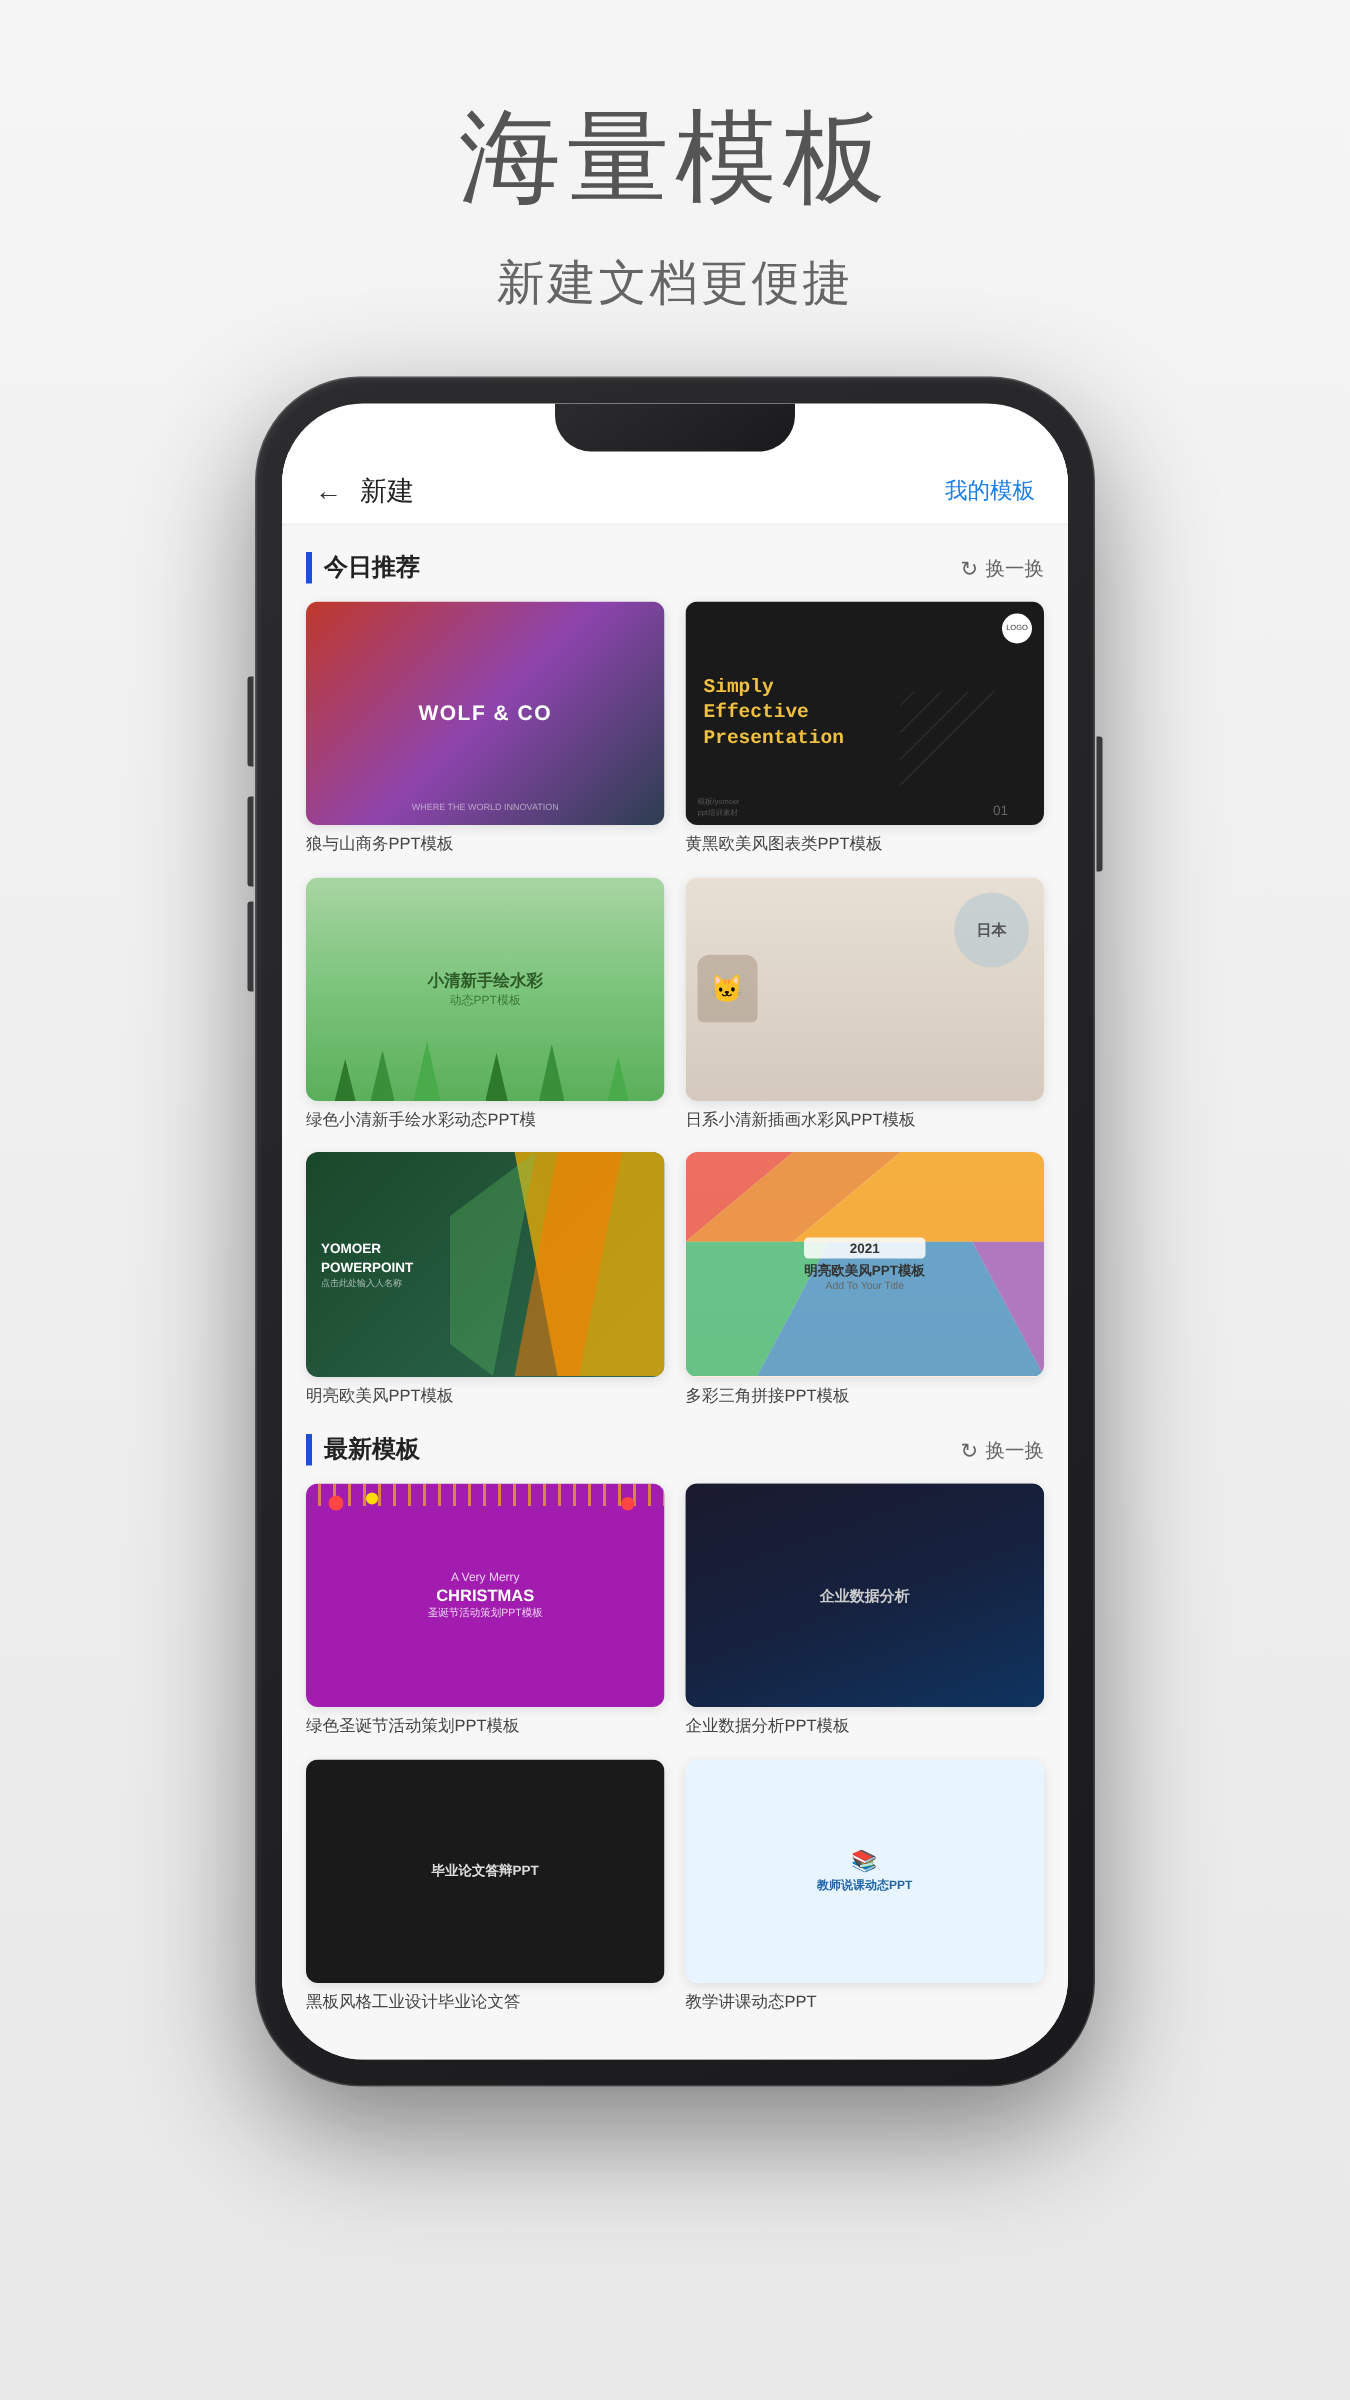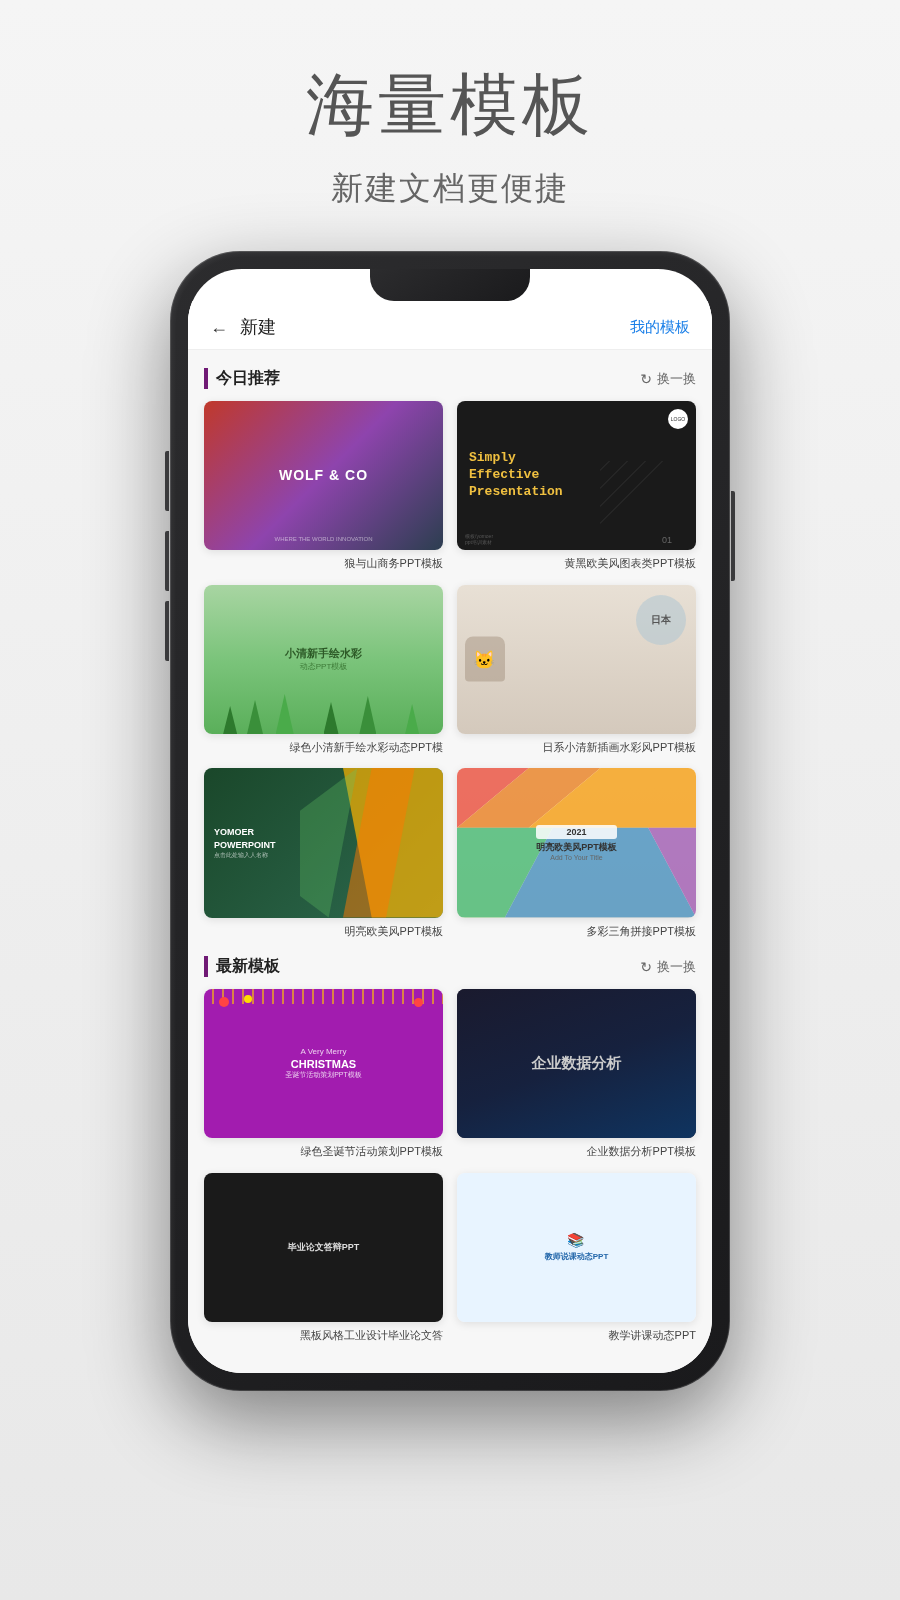--- a/index.html
+++ b/index.html
@@ -150,21 +150,21 @@
       display: flex;
       align-items: center;
       justify-content: space-between;
       margin: 18px 0 12px;
     }
     .section-title {
       font-size: 16px;
       font-weight: 600;
       color: #222;
       padding-left: 8px;
-      border-left: 4px solid #701a75;
+      border-left: 4px solid #1d4ed8;
     }
     .section-action {
       display: flex;
       align-items: center;
       gap: 5px;
       font-size: 13px;
       color: #666;
     }
     .refresh-icon {
       font-size: 14px;
@@ -184,21 +184,21 @@
     .template-thumb {
       width: 100%;
       aspect-ratio: 16/10;
       border-radius: 8px;
       overflow: hidden;
       box-shadow: 0 2px 8px rgba(0,0,0,0.1);
     }
     .template-name {
       font-size: 11px;
       color: #444;
-      text-align: right;
+      text-align: left;
       line-height: 1.3;
       white-space: nowrap;
       overflow: hidden;
       text-overflow: ellipsis;
     }
 
     
     .thumb-wolf {
       background: linear-gradient(135deg, #c0392b, #8e44ad, #2c3e50);
       display: flex;
@@ -602,21 +602,21 @@
               </div>
               <div class="template-name">绿色圣诞节活动策划PPT模板</div>
             </div>
 
             <div class="template-item">
               <div class="template-thumb">
                 <div class="thumb-business">
 
                   <div style="position:absolute;top:0;left:0;right:0;bottom:0;background:linear-gradient(160deg,#1a1a2e,#16213e,#0f3460);"></div>
                   <div class="biz-text" style="position:relative;z-index:2">
-                    <div style="font-size:15px;color:#ccc;font-weight:600">企业数据分析</div>
+                    <div style="font-size:10px;color:#ccc;font-weight:600">企业数据分析</div>
                   </div>
                 </div>
               </div>
               <div class="template-name">企业数据分析PPT模板</div>
             </div>
 
             <div class="template-item">
               <div class="template-thumb">
                 <div class="thumb-blackboard">
                   <div class="bb-text">

